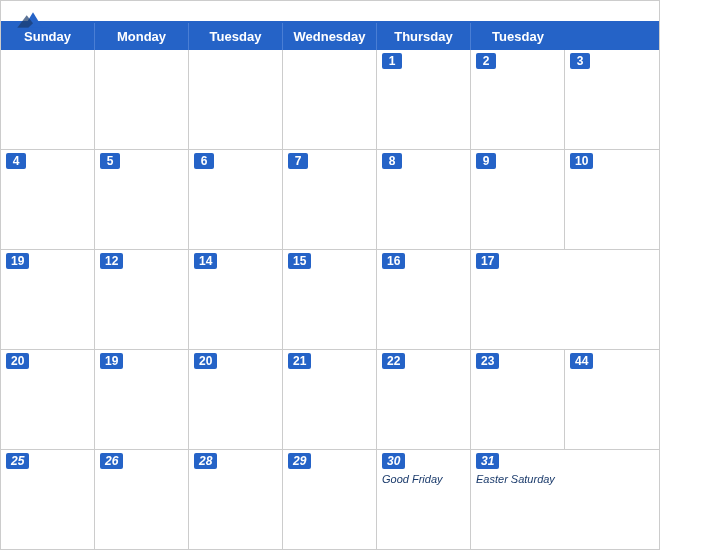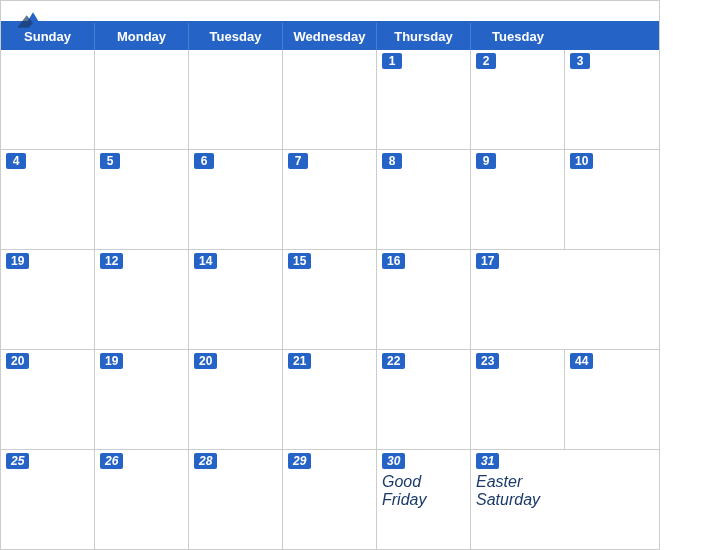--- a/index.html
+++ b/index.html
@@ -122,21 +122,21 @@
       border-radius: 2px;
       align-self: flex-start;
       margin-bottom: 2px;
       min-width: 20px;
       text-align: center;
     }
     .day-empty {
       background: #fff;
     }
     .holiday-name {
-      font-size: 16px;
+      font-size: 11px;
       color: #1a3a6b;
       margin-top: 2px;
     }
   </style>
 </head>
 <body>
 
 <div class="calendar-container">
   <div class="calendar-header">
     <div class="logo-area">

